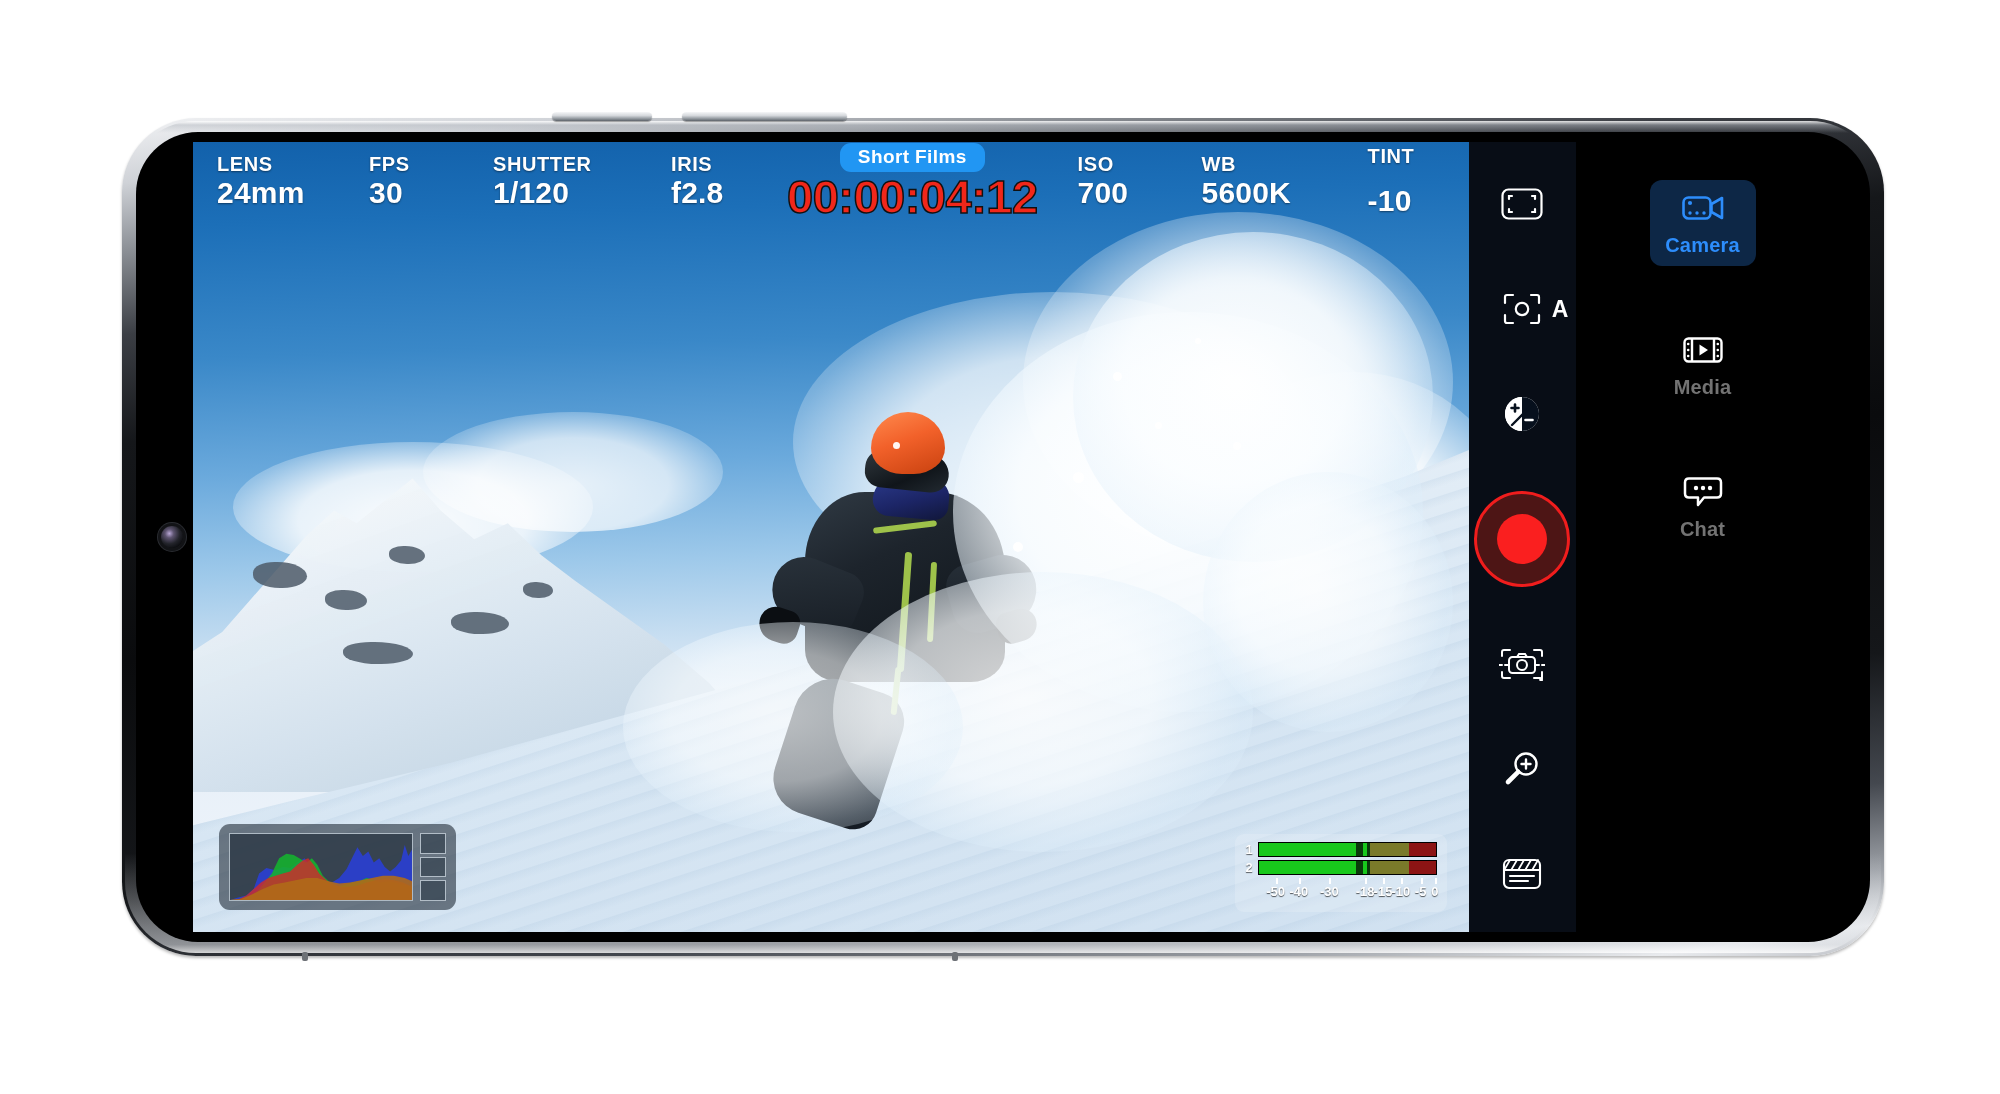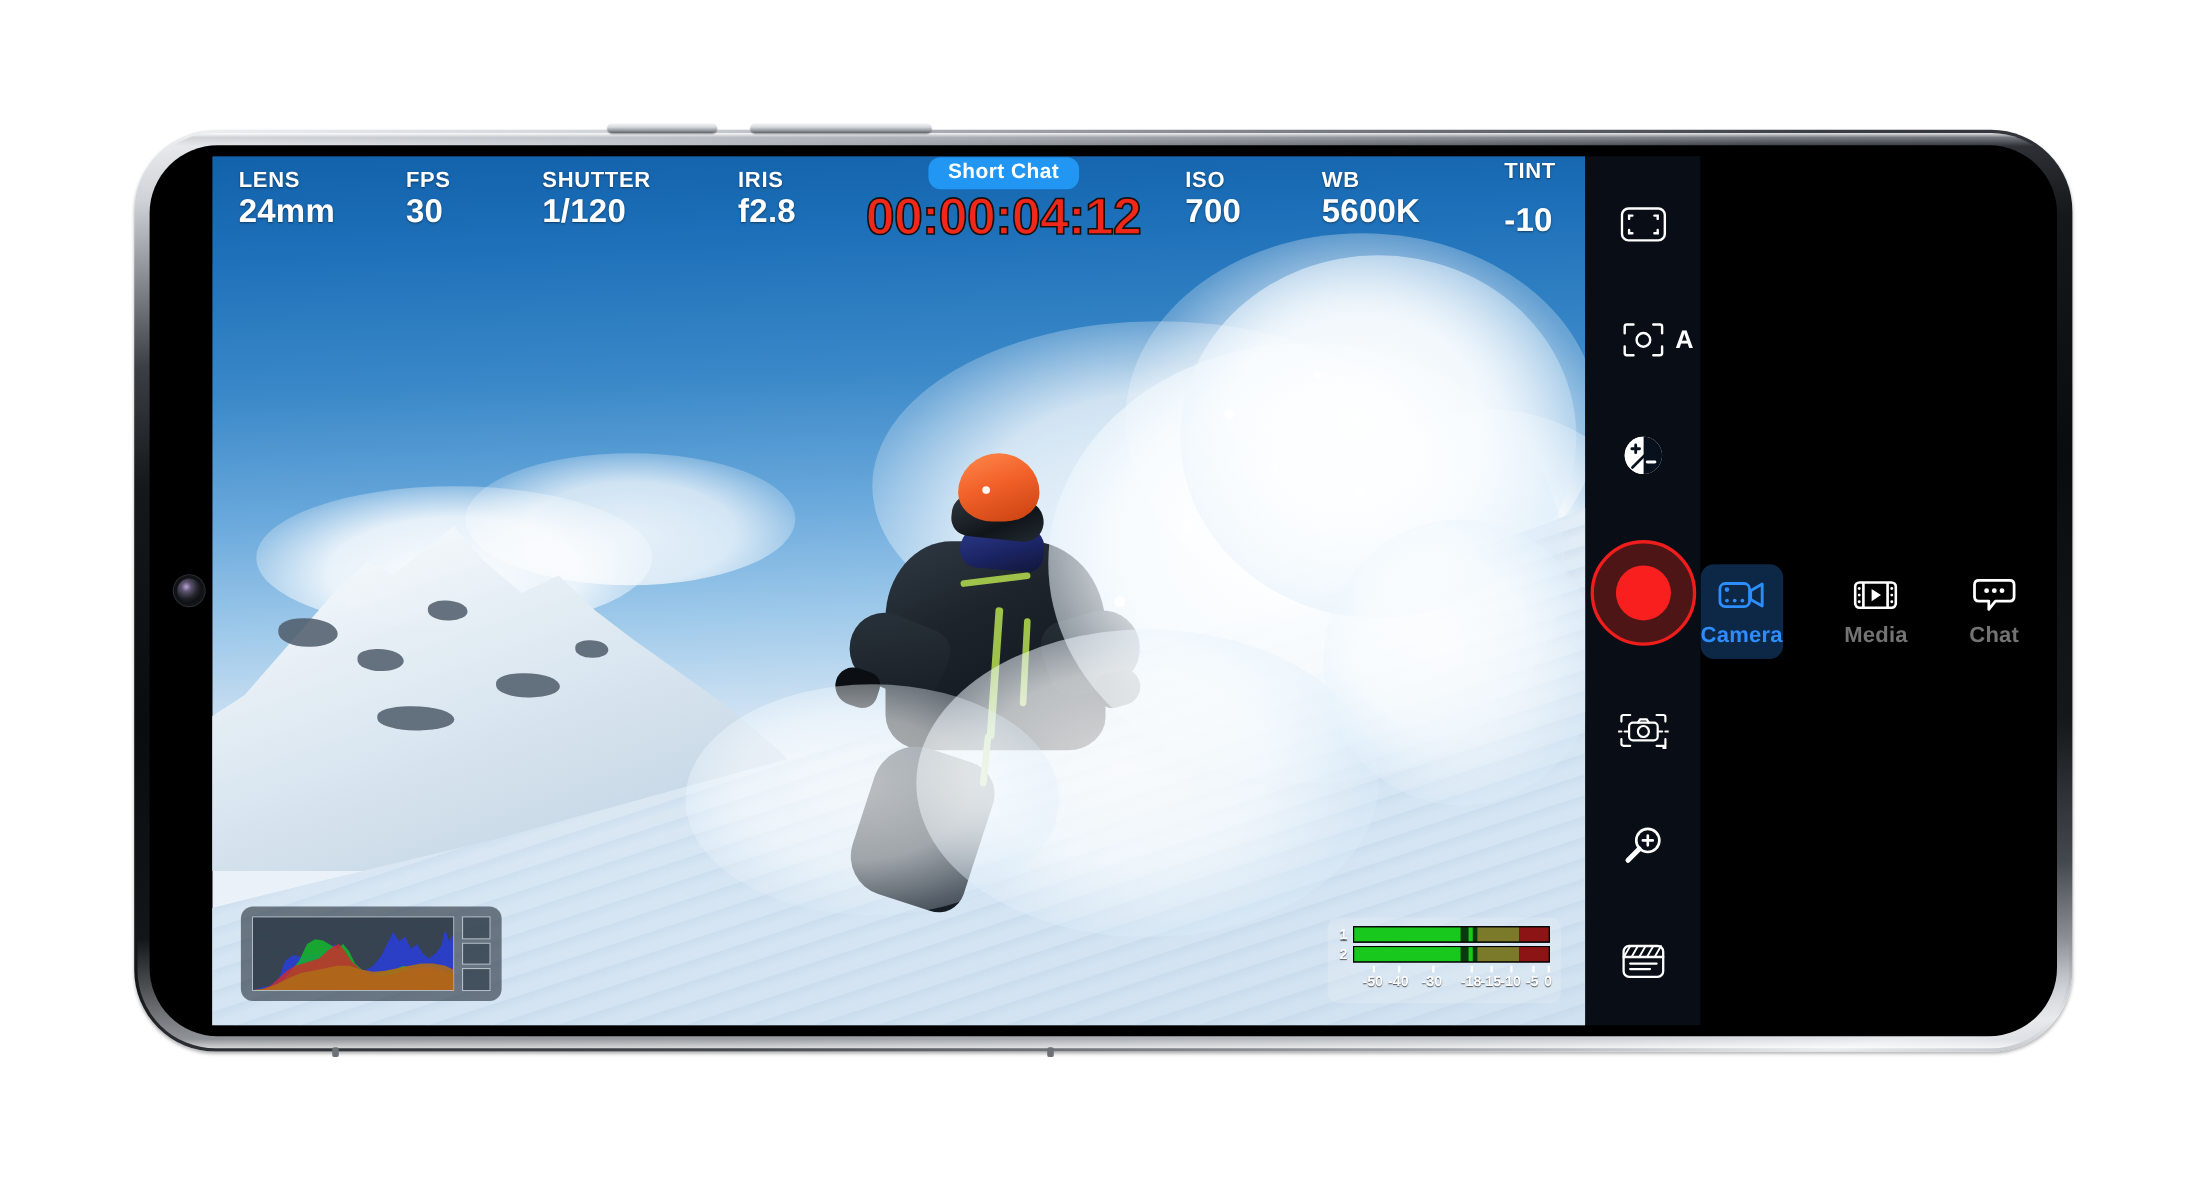--- a/index.html
+++ b/index.html
@@ -103,21 +103,21 @@
     background: #000000;
     display: flex;
   }
 
   
   #viewfinder {
     position: relative;
     width: 1427px;
     height: 100%;
     overflow: hidden;
-    background: #0f172a;
+    background: #7f1d1d;
   }
 
   
   #sky {
     position: absolute; inset: 0;
     background: linear-gradient(178deg,
       #1261ab 0%, #1c6fb8 10%, #3a88c8 26%,
       #6aa9dc 40%, #9ec9ea 52%, #cbe0f2 62%, #e6eff8 70%, #f2f6fb 100%);
   }
 
@@ -449,20 +449,21 @@
     border-radius: 50%;
     background: #fa1f1f;
   }
 
   
   #app-nav {
     width: 283px;
     height: 100%;
     background: #000000;
     display: flex;
+    flex-direction: column;
     align-items: center;
     padding-top: 38px;
     gap: 56px;
   }
   .nav-item {
     width: 106px;
     display: flex;
     flex-direction: column;
     align-items: center;
     gap: 7px;
@@ -562,21 +563,21 @@
                 <span class="hud-label">SHUTTER</span>
                 <span class="hud-value">1/120</span>
               </div>
               <div class="hud-field" id="field-iris">
                 <span class="hud-label">IRIS</span>
                 <span class="hud-value">f2.8</span>
               </div>
             </div>
 
             <div id="hud-center-group">
-              <div id="project-badge">Short Chat</div>
+              <div id="project-badge">Short Films</div>
               <div id="timecode">00:00:04:12</div>
             </div>
 
             <div id="hud-right-group">
               <div class="hud-field" id="field-iso">
                 <span class="hud-label">ISO</span>
                 <span class="hud-value">700</span>
               </div>
               <div class="hud-field" id="field-wb">
                 <span class="hud-label">WB</span>

